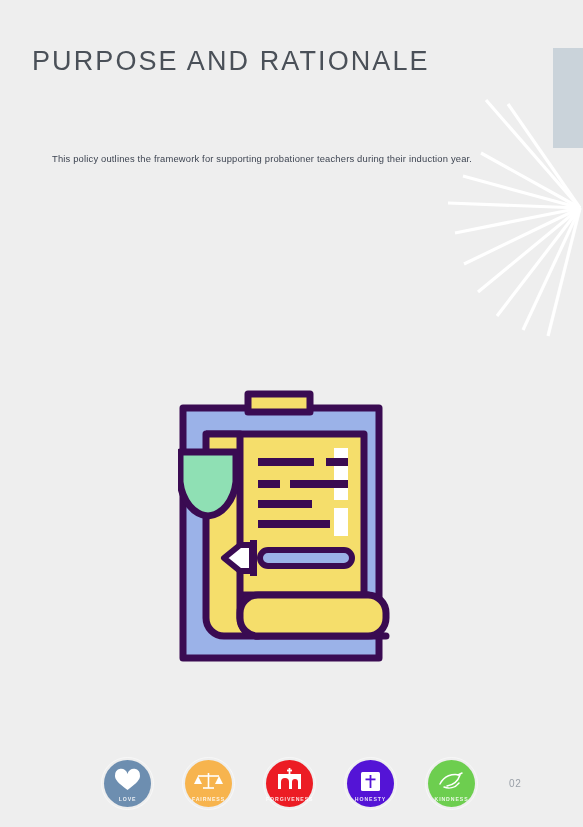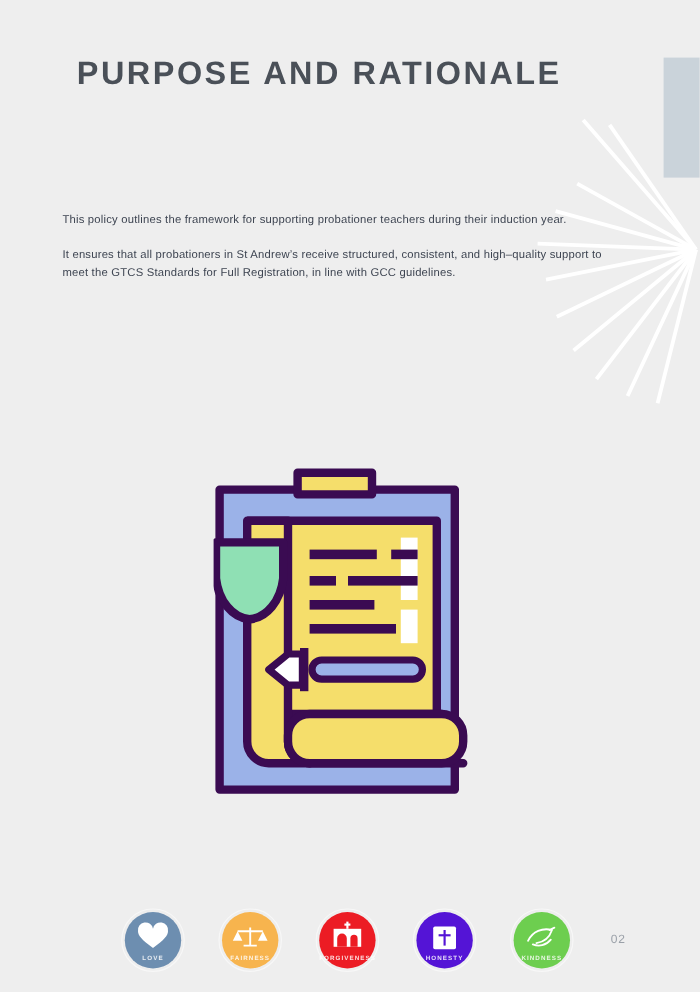--- a/index.html
+++ b/index.html
@@ -26,36 +26,35 @@
     position:absolute;
     left:0; top:0;
     width:583px; height:827px;
     z-index:2;
     pointer-events:none;
   }
 
   
   .page-title{
     position:absolute;
-    left:64px; top:46px;
+    left:32px; top:46px;
     font-size:27px;
     letter-spacing:2.1px;
-    font-weight:700;
+    font-weight:400;
     color:#4a5058;
     z-index:4;
     white-space:nowrap;
   }
 
   
   .body-copy{
     position:absolute;
     left:52px; top:151px;
     width:470px;
     z-index:4;
-    margin-top:24px;
   }
   .body-copy p{
     font-size:9.4px;
     line-height:15px;
     color:#3d4451;
     letter-spacing:.18px;
     margin-bottom:14px;
   }
   .body-copy p:last-child{ margin-bottom:0; }
 
@@ -132,21 +131,20 @@
     <line x1="580" y1="208" x2="497" y2="316"></line>
     <line x1="580" y1="208" x2="523" y2="330"></line>
     <line x1="580" y1="208" x2="548" y2="336"></line>
   </g>
 </svg>
 
 <div class="page-title">PURPOSE AND RATIONALE</div>
 
 <div class="body-copy">
   <p>This policy outlines the framework for supporting probationer teachers during their induction year.</p>
-  <p>It ensures that all probationers in St Andrew’s receive structured, consistent, and high–quality support to meet the GTCS Standards for Full Registration, in line with GCC guidelines.</p>
 </div>
 
 <svg class="illustration" viewBox="0 0 236 275">
   <g stroke="#3a0b52" stroke-width="7" stroke-linejoin="round" fill="none">
 
     <rect x="5" y="18" width="196" height="250" fill="#9bb2e8"></rect>
 
     <rect x="70" y="4" width="62" height="18" fill="#f5de6b"></rect>
   </g>
 

